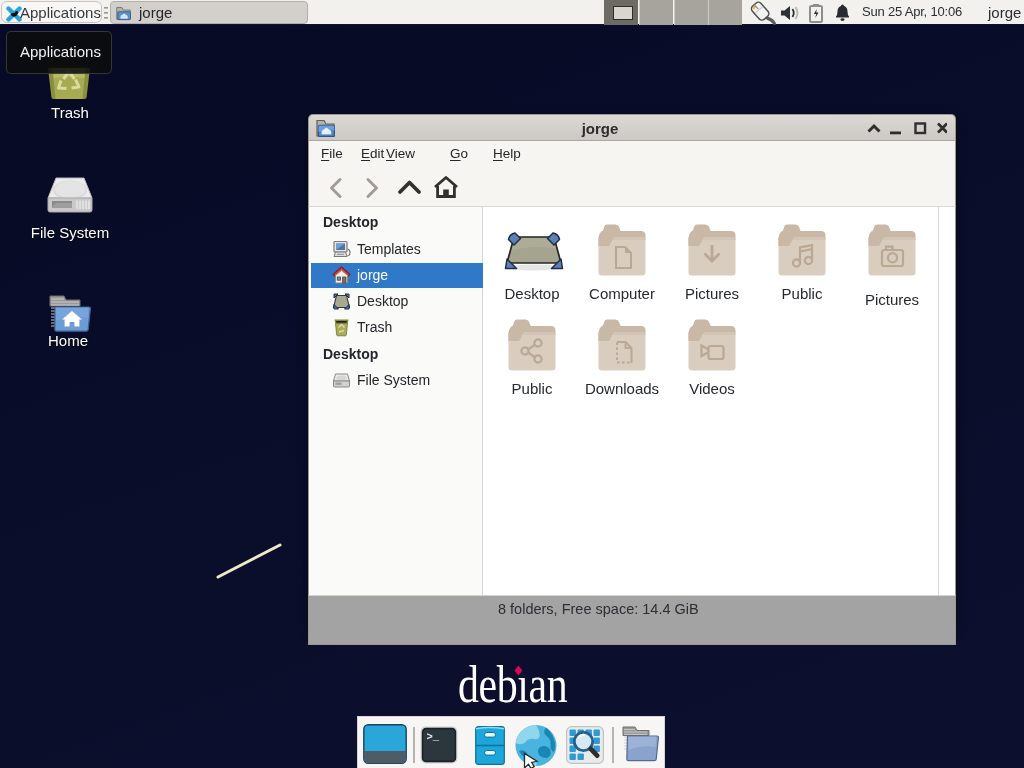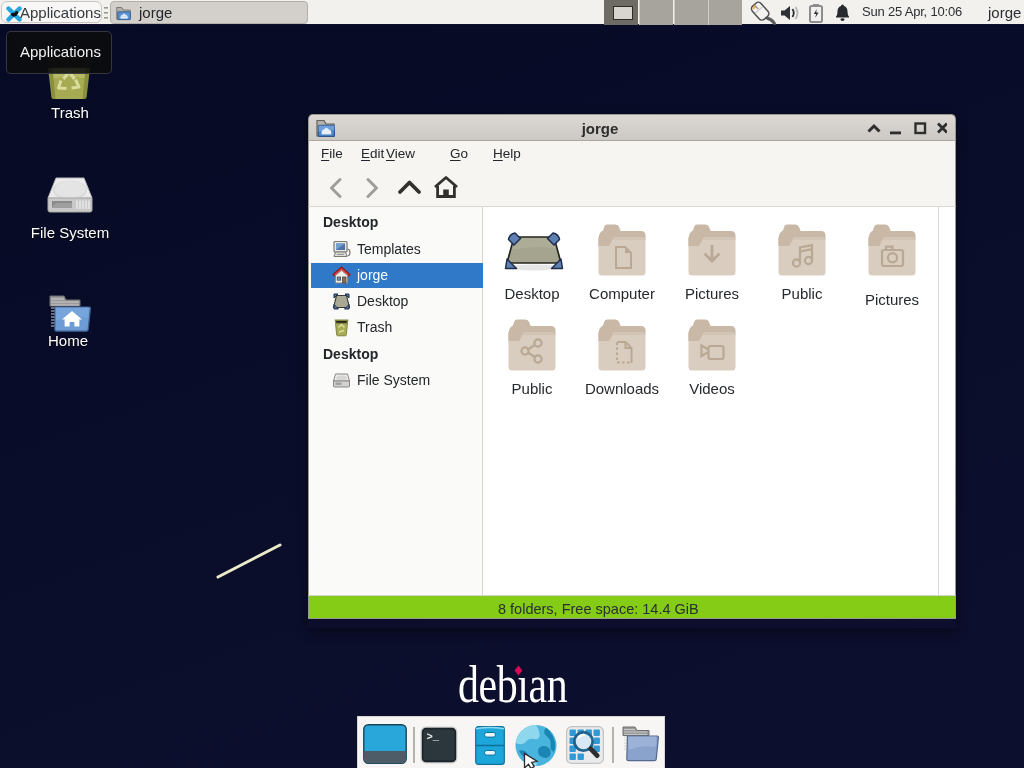--- a/index.html
+++ b/index.html
@@ -64,22 +64,22 @@
                background:#ffffff; border:1px solid #b6b3ae; border-radius:4px; }
   #pathentry span { position:absolute; left:32px; top:4px; font-size:14px; color:#23262a; }
   #winbody { position:absolute; left:0; top:93px; width:648px; height:388px;
              background:#ffffff; border-left:1px solid #9a978f; border-right:1px solid #9a978f; }
   #sidepane { position:absolute; left:1px; top:0; width:173px; height:388px;
               background:#fafaf8; border-right:1px solid #d8d5d0; }
   .shead { position:absolute; left:13px; font-size:14px; font-weight:bold; color:#23262a; }
   .srow  { position:absolute; left:47px; font-size:14px; color:#23262a; }
   #sidesel { position:absolute; left:1px; top:56px; width:172px; height:25px; background:#3079c8; }
   #mainscroll { position:absolute; left:629px; top:0; width:1px; height:388px; background:#dcdad5; }
-  #statusbar { position:absolute; left:0; top:481px; width:648px; height:24px;
-               background:#84cc16; border:1px solid #9a978f; border-top:1px solid #d6d3ce; }
+  #statusbar { position:absolute; left:0; top:481px; width:648px; height:50px;
+               background:#a3a3a3; border:1px solid #9a978f; border-top:1px solid #d6d3ce; }
   #statusbar span { position:absolute; left:14px; top:5px; font-size:14.5px; color:#2b2f33; }
 
   .flabel { position:absolute; width:100px; text-align:center; font-size:15px; color:#26292d; }
 
   
   #dock { position:absolute; left:357px; top:716px; width:308px; height:52px;
           background:#f7f6f4; border:1px solid #d8d6d2; border-bottom:none; }
   .dsep { position:absolute; top:10px; width:2px; height:36px; background:#b5b3ae; }
 </style>
 </head>

